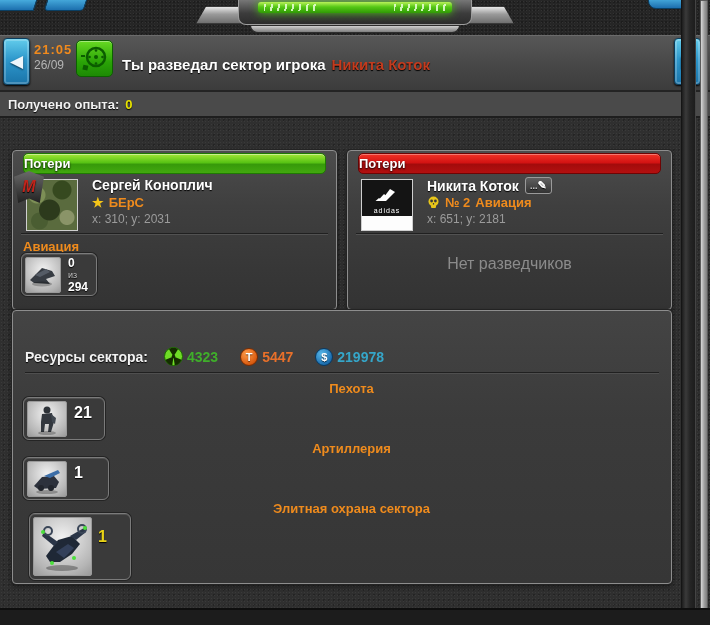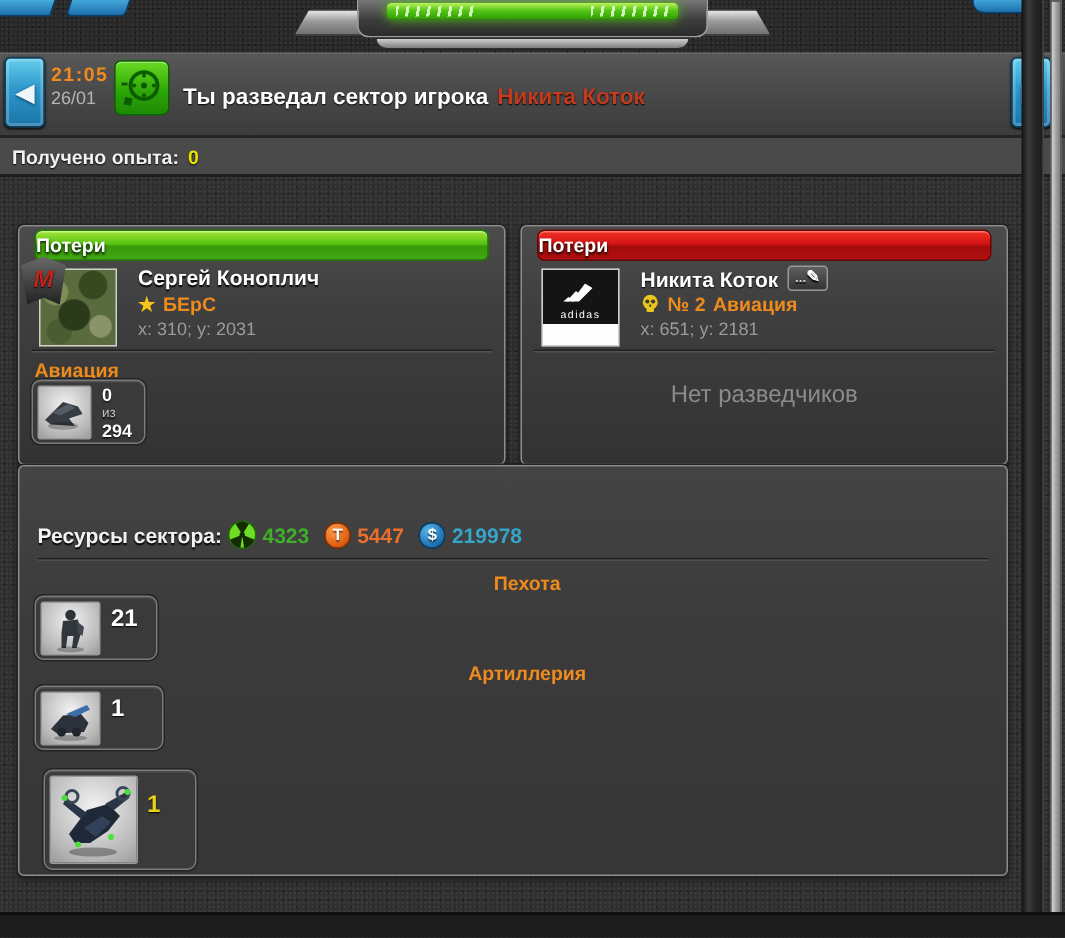--- a/index.html
+++ b/index.html
@@ -95,21 +95,21 @@
   .av-nums .of{ color:#c2c2c2; font-size:9px; font-weight:normal; }
   .empty-msg{ position:absolute; left:0; right:0; top:104px; text-align:center; color:#8b8b8b; font-size:16px; }
 
   
   .results{ left:12px; top:310px; width:660px; height:274px; border:1px solid #8d8d8d; border-radius:4px;
         background:linear-gradient(180deg,#444,#3b3b3b 40%,#363636);
         box-shadow:0 0 0 1px #232323, 0 2px 5px rgba(0,0,0,.55); }
   .res-header{ position:absolute; left:18px; right:18px; top:2px; height:22px; border-radius:8px;
         background:linear-gradient(180deg,#8d8d8d,#5e5e5e 42%,#474747 58%,#3e3e3e);
         border:1px solid #9c9c9c; color:#fff; font-size:13px; font-weight:bold; text-align:center; line-height:21px; text-shadow:0 1px 2px #000; }
-  .res-row{ position:absolute; left:12px; top:36px; display:flex; align-items:center; gap:0; }
+  .res-row{ position:absolute; left:12px; top:36px; display:flex; align-items:center; gap:12px; }
   .res-row .lbl{ color:#f2f2f2; font-size:14px; font-weight:bold; text-shadow:0 1px 1px #000; margin-right:4px; }
   .res-item{ display:flex; align-items:center; gap:4px; margin-right:10px; }
   .res-val{ font-size:14px; font-weight:bold; }
   .coin{ width:18px; height:18px; border-radius:50%; display:flex; align-items:center; justify-content:center;
         font-size:11px; font-weight:bold; color:#fff; text-shadow:0 1px 1px rgba(0,0,0,.6); }
   .coin-t{ background:radial-gradient(circle at 35% 30%, #ff9c4a, #d95b10 70%, #9c3c05); border:1px solid #7a2d03; }
   .coin-c{ background:radial-gradient(circle at 35% 30%, #57b7e8, #1d6fb0 70%, #0d4a80); border:1px solid #083a63; }
   .res-divider{ position:absolute; left:12px; right:12px; top:61px; border-top:1px solid #202020; border-bottom:1px solid #4f4f4f; }
   .unit-title{ position:absolute; left:0; right:0; text-align:center; color:#ef8b1d; font-size:13px; font-weight:bold;padding-left:19px; }
   .t-inf{ top:70px; } .t-art{ top:130px; } .t-elite{ top:190px; }
@@ -142,21 +142,21 @@
     <div class="abs green-bar">
       <div class="green-hatch" style="left:6px;"></div>
       <div class="green-hatch" style="right:6px;"></div>
     </div>
     <div class="abs emblem-lip"></div>
   </div>
 
   <div class="abs banner">
     <div class="abs nav-btn btn-prev">◀</div>
     <div class="abs time">21:05</div>
-    <div class="abs date">26/01</div>
+    <div class="abs date">26/09</div>
     <div class="abs radar">
       <svg width="35" height="35" viewBox="0 0 35 35">
         <circle cx="19" cy="16" r="9" fill="none" stroke="#0b5c00" stroke-width="2.5"></circle>
         <circle cx="19" cy="16" r="2" fill="#0b5c00"></circle>
         <circle cx="19" cy="9.5" r="1.3" fill="#0b5c00"></circle>
         <circle cx="25.5" cy="16" r="1.3" fill="#0b5c00"></circle>
         <circle cx="19" cy="22.5" r="1.3" fill="#0b5c00"></circle>
         <circle cx="12.5" cy="16" r="1.3" fill="#0b5c00"></circle>
         <rect x="4" y="14" width="4" height="2" fill="#0b5c00"></rect>
         <rect x="6" y="24" width="5" height="5" fill="#0b5c00" transform="rotate(12 8 26)"></rect>
@@ -290,20 +290,21 @@
           <polygon points="6,24 14,15 26,14 31,20 28,26 10,27" fill="#2c313c"></polygon>
           <polygon points="16,14 30,8 32,11 22,16" fill="#3c6ea8"></polygon>
           <circle cx="13" cy="26" r="3" fill="#21252d"></circle>
           <circle cx="23" cy="26" r="3" fill="#21252d"></circle>
           <ellipse cx="19" cy="30" rx="11" ry="2" fill="rgba(0,0,0,.25)"></ellipse>
         </svg>
       </div>
       <div class="count" style="left:50px; top:6px;">1</div>
     </div>
 
+    <div class="unit-title t-elite">Элитная охрана сектора</div>
     <div class="slot slot-elite">
       <div class="slot-img" style="width:59px;height:59px;">
         <svg width="57" height="57" viewBox="0 0 57 57">
           <polygon points="12,38 24,22 38,18 46,26 38,36 26,44 16,44" fill="#1f2836"></polygon>
           <polygon points="36,18 50,10 52,14 42,22" fill="#2a3547"></polygon>
           <polygon points="24,24 10,14 8,18 20,28" fill="#2a3547"></polygon>
           <circle cx="14" cy="13" r="4" fill="none" stroke="#3a4658" stroke-width="2"></circle>
           <circle cx="48" cy="11" r="4" fill="none" stroke="#3a4658" stroke-width="2"></circle>
           <polygon points="22,34 34,26 40,30 30,40" fill="#33405a"></polygon>
           <circle cx="51" cy="10" r="2" fill="#4ae03c"></circle>

